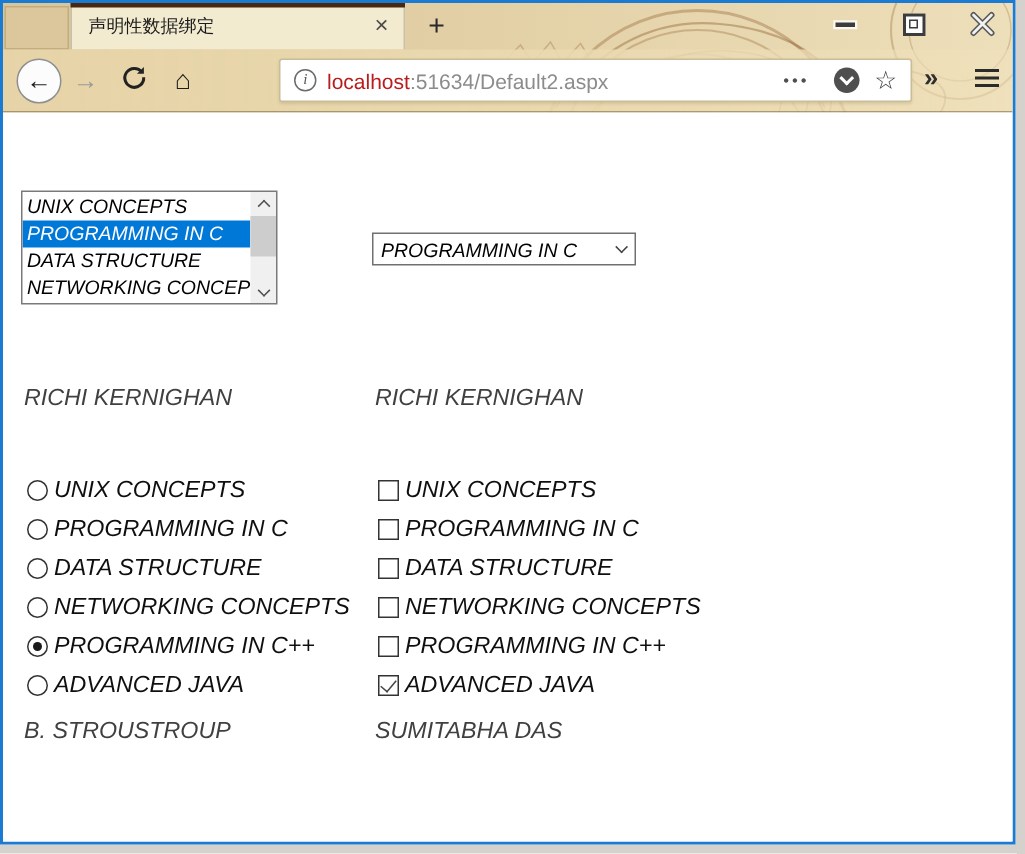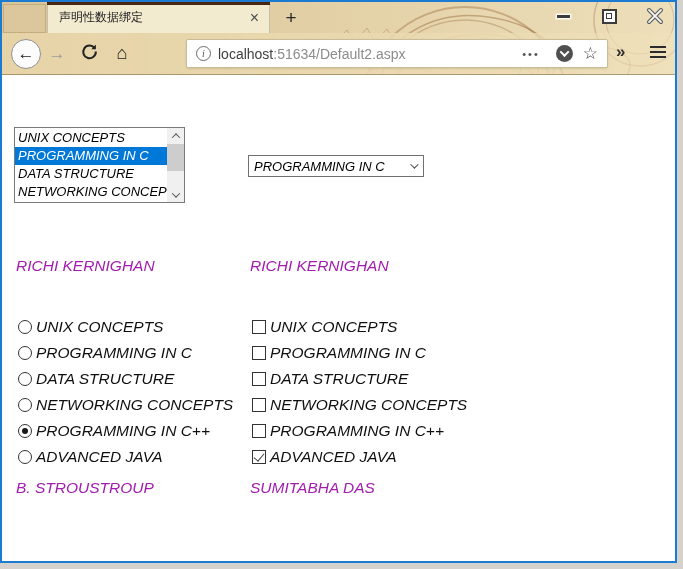--- a/index.html
+++ b/index.html
@@ -47,21 +47,21 @@
   .reload { width:32px; }
   .home { width:34px; font-size:18px; }
 
   .urlbar { position:absolute; left:184px; top:6px; width:422px; height:29px; background:#fff;
             border:1px solid #c9bd99; border-radius:2px; display:flex; align-items:center;
             box-shadow:0 1px 2px rgba(90,70,30,.15); }
   .info-icon { width:15px; height:15px; border:1.2px solid #6b6b6b; border-radius:50%; margin:0 7px 0 9px;
                font-size:10px; color:#555; display:flex; align-items:center; justify-content:center;
                font-family:"Liberation Serif", serif; font-style:italic; }
   .url-text { font-size:14px; white-space:nowrap; flex:1 1 auto; overflow:hidden; }
-  .url-host { color:#404040; }
+  .url-host { color:#b91c1c; }
   .url-path { color:#8c8c8c; }
   .dots { font-size:11px; letter-spacing:2px; color:#4f4f4f; padding:0 8px; }
   .pocket { width:17px; height:17px; border-radius:50%; background:#4f4f4f; margin:0 8px;
             display:flex; align-items:center; justify-content:center; }
   .pocket i { display:block; width:7px; height:7px; border-right:2px solid #fff; border-bottom:2px solid #fff;
               transform:rotate(45deg) translate(-1px,-1px); }
   .star { font-size:17px; color:#3d3d3d; padding:0 9px 0 2px; }
   .overflow { position:absolute; left:614px; top:9px; font-size:17px; font-weight:bold; color:#2e2e2e; }
   .menu-btn { position:absolute; left:648px; top:13px; width:16px; }
   .menu-btn i { display:block; height:2px; background:#2b2b2b; margin-bottom:3px; }
@@ -81,21 +81,21 @@
   .sb-down { bottom:0; } .sb-down i { transform:rotate(45deg) translate(-1px,-1px); }
   .sb-thumb { position:absolute; left:0; top:16px; width:17px; height:27px; background:#cdcdcd; }
 
   .dropdown { position:absolute; left:246px; top:80px; width:176px; height:22px; background:#fff;
               border:1px solid #707070; display:flex; align-items:center; }
   .dd-value { font-size:13px; padding-left:5px; flex:1 1 auto; white-space:nowrap; color:#000; }
   .dd-arrow { width:20px; display:flex; align-items:center; justify-content:center; }
   .dd-arrow i { display:block; width:6px; height:6px; border-right:1.4px solid #444; border-bottom:1.4px solid #444;
                 transform:rotate(45deg) translateY(-2px); }
 
-  .page-label { position:absolute; font-size:15.5px; color:#a21caf; white-space:nowrap; }
+  .page-label { position:absolute; font-size:15.5px; color:#404040; white-space:nowrap; }
   .lbl-l1 { left:14px; top:182px; } .lbl-r1 { left:248px; top:182px; }
   .lbl-l2 { left:14px; top:404px; } .lbl-r2 { left:248px; top:404px; }
 
   .opt-col { position:absolute; top:239px; }
   .col-radio { left:16px; } .col-check { left:250px; }
   .opt-row { height:26px; display:flex; align-items:center; }
   .opt-row .lbl { font-size:15.5px; color:#0f0f0f; margin-left:4px; white-space:nowrap; }
   .radio { width:14px; height:14px; border:1px solid #333; border-radius:50%; background:#fff;
            display:flex; align-items:center; justify-content:center; flex:0 0 14px; }
   .radio.on::after { content:""; width:6px; height:6px; border-radius:50%; background:#1a1a1a; }

